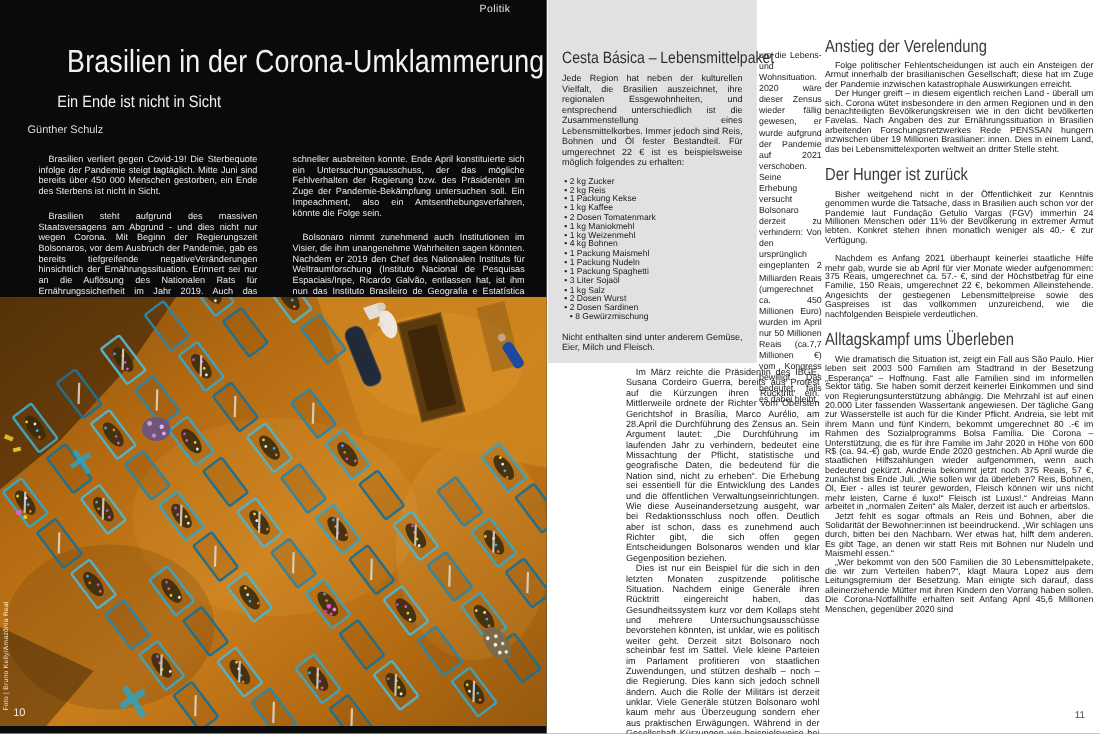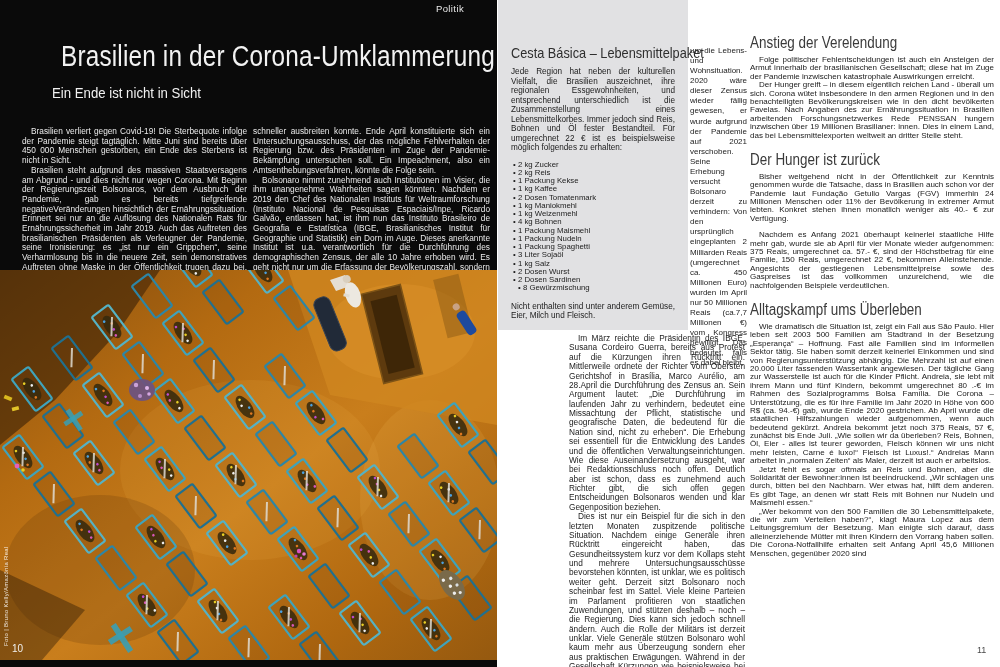--- a/index.html
+++ b/index.html
@@ -9,21 +9,21 @@
   .left-black{position:absolute;left:0;top:0;width:497px;height:667px;background:#0a0a0a;}
   .politik{position:absolute;left:418px;top:3px;width:64px;text-align:center;
            font-size:9.5px;color:#e9e9e9;letter-spacing:.4px;}
   .title-block{position:absolute;left:25px;top:40px;width:450px;text-align:left;color:#f2f2f2;}
   .title-block h1{margin:0;font-size:29px;font-weight:400;letter-spacing:.2px;
                   transform:scaleX(.84);transform-origin:center;white-space:nowrap;}
   .subtitle{margin-top:11px;font-size:15px;transform:scaleX(.88);transform-origin:center;}
   .author{margin-top:12px;font-size:10px;color:#dcdcdc;}
   .col{position:absolute;top:127px;font-size:8.3px;line-height:1.17;color:#eaeaea;
        text-align:justify;}
-  .col p{margin:0;}
+  .col p{margin:13px;}
   .col p.indent{text-indent:9px;}
   .col1{left:22px;width:225px;}
   .col2{left:253px;width:237px;}
   
   #photo{position:absolute;left:0;top:270px;width:497px;height:390px;display:block;}
   .credit{position:absolute;left:3px;top:646px;transform:rotate(-90deg);transform-origin:0 0;
           font-size:6px;color:rgba(255,255,255,.85);white-space:nowrap;letter-spacing:.3px;}
   .pageno{position:absolute;font-size:10px;}
   .pn10{left:12px;top:643px;color:#f0f0ee;}
   .pn11{left:977px;top:645px;color:#4a4a4a;font-size:9px;}
@@ -59,20 +59,21 @@
 
 <div class="spread">
 
   <div class="left-black"></div>
 
   <div class="politik">Politik</div>
 
   <div class="title-block">
     <h1>Brasilien in der Corona-Umklammerung</h1>
     <div class="subtitle">Ein Ende ist nicht in Sicht</div>
+    <div class="author">Günther Schulz</div>
   </div>
 
   <div class="col col1">
     <p class="indent">Brasilien verliert gegen Covid-19! Die Sterbequote infolge der Pandemie steigt tagtäglich. Mitte Juni sind bereits über 450 000  Menschen gestorben, ein Ende des Sterbens ist nicht in Sicht.</p>
     <p class="indent">Brasilien steht aufgrund des massiven Staatsversagens am Abgrund - und dies nicht nur wegen Corona. Mit Beginn der Regierungszeit Bolsonaros, vor dem Ausbruch der Pandemie, gab es bereits tiefgreifende negativeVeränderungen hinsichtlich der Ernährungssituation. Erinnert sei nur an die Auflösung des Nationalen Rats für Ernährungssicherheit im Jahr 2019. Auch das Auftreten des brasilianischen Präsidenten als Verleugner der Pandemie, seine Ironisierung: es „ist nur ein Grippchen“, seine Verharmlosung bis in die neuere Zeit, sein demonstratives Auftreten ohne Maske in der Öffentlichkeit trugen dazu bei, dass die Corona-Epidemie sich</p>
   </div>
   <div class="col col2">
     <p>schneller ausbreiten konnte. Ende April konstituierte sich ein Untersuchungsausschuss, der das  mögliche Fehlverhalten der Regierung bzw. des Präsidenten im Zuge der Pandemie-Bekämpfung untersuchen soll. Ein Impeachment, also ein Amtsenthebungsverfahren, könnte die Folge sein.</p>
     <p class="indent">Bolsonaro nimmt  zunehmend auch Institutionen im Visier, die ihm unangenehme Wahrheiten sagen könnten. Nachdem er 2019 den Chef des Nationalen Instituts für Weltraumforschung (Instituto Nacional de Pesquisas Espaciais/Inpe, Ricardo Galvão, entlassen hat, ist ihm nun das Instituto Brasileiro de Geografia e Estatística (IBGE, Brasilianisches Institut für Geographie und Statistik) ein Dorn im Auge. Dieses anerkannte Institut ist u.a. verantwortlich für die Durchführung des  demographischen Zensus, der alle 10 Jahre erhoben wird. Es geht nicht nur um die Erfassung der Bevölkerungszahl, sondern ebenso</p>
   </div>

